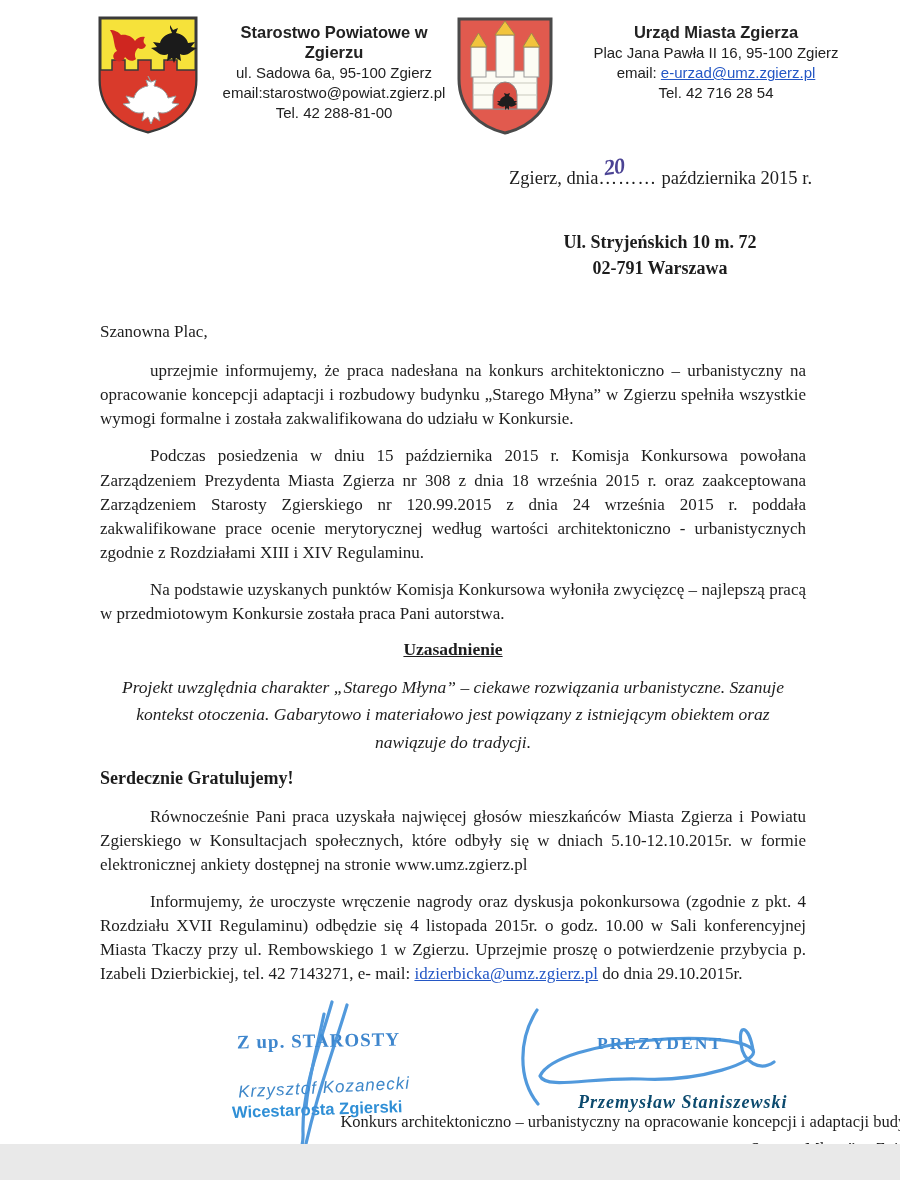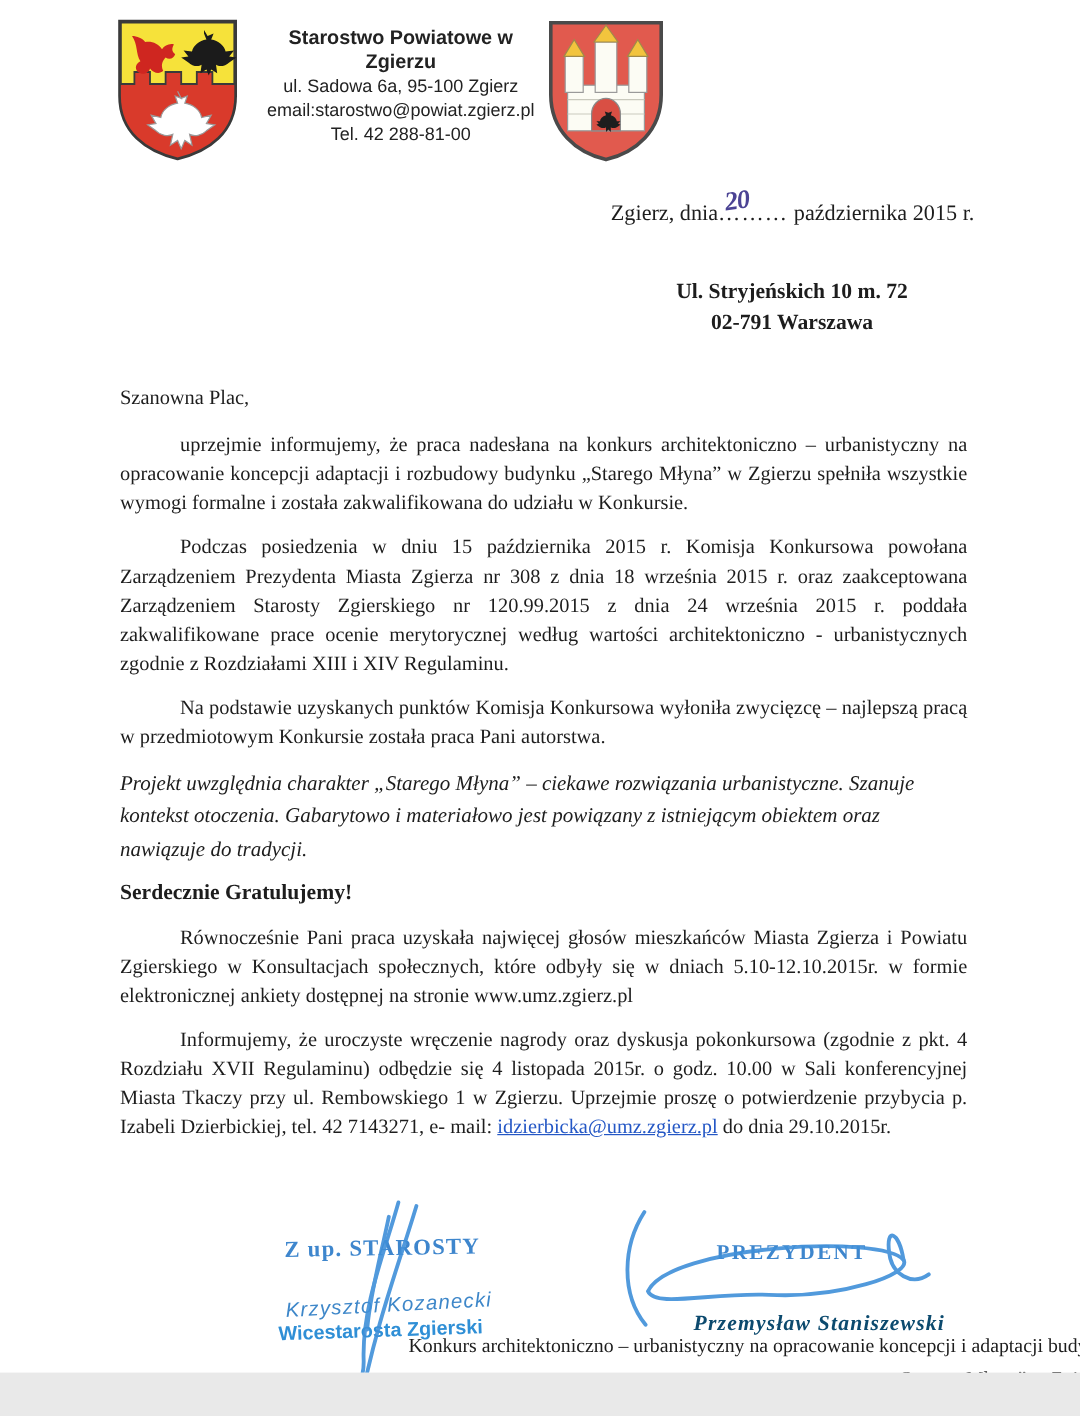--- a/index.html
+++ b/index.html
@@ -42,21 +42,21 @@
   .body-text{position:absolute; top:322px; left:100px; width:706px; font-size:17px;}
   .salutation{margin:0 0 17px 0;}
   .para{
     margin:0 0 13px 0; text-align:justify; text-indent:50px; line-height:1.42;
   }
   .heading-u{
     text-align:center; font-weight:bold; text-decoration:underline;
     font-size:17.5px; margin:6px 0 14px 0;
   }
   .justification{
-    text-align:left; font-style:italic; font-size:17.5px;
+    text-align:center; font-style:italic; font-size:17.5px;
     line-height:1.55; margin:0 0 12px 0;
   }
   .congrats{font-weight:bold; font-size:18px; margin:2px 0 16px 0;}
 
   
   .sig-area{position:absolute; top:1000px; left:0; width:900px; height:180px;}
   .sig-svg{position:absolute; inset:0; pointer-events:none;}
   .stamp{color:var(--stamp_blue,#2e7cc9); font-family:"Liberation Serif", serif;}
   .stamp-starosty{
     position:absolute; left:237px; top:30px; font-weight:bold; font-size:19px;
@@ -114,36 +114,43 @@
       <rect x="69" y="32" width="15" height="30" fill="#fcfcf4" stroke="#9a9a9a" stroke-width="1"></rect>
       <rect x="41" y="20" width="18" height="42" fill="#fcfcf4" stroke="#9a9a9a" stroke-width="1"></rect>
       <polygon points="15,32 23.5,18 32,32" fill="#f2c43d" stroke="#a08a4a" stroke-width="1"></polygon>
       <polygon points="40,20 50,6 60,20" fill="#f2c43d" stroke="#a08a4a" stroke-width="1"></polygon>
       <polygon points="68,32 76.5,18 85,32" fill="#f2c43d" stroke="#a08a4a" stroke-width="1"></polygon>
       <line x1="18" y1="68" x2="82" y2="68" stroke="#c9c9bd" stroke-width="1"></line>
       <line x1="18" y1="80" x2="82" y2="80" stroke="#c9c9bd" stroke-width="1"></line>
       <path d="M38,94 v-14 a12,13 0 0 1 24,0 v14 z" fill="#d94f44" stroke="#8a8a8a" stroke-width="1"></path>
       <path d="M50,76 l2,3 3,-1 -1,3 c3,1 5,3 5,5 l3,0 -2,2 2,1 -3,2 c-2,1 -4,1 -5,0 l0,4 -2,-2 -2,2 0,-4 c-1,1 -3,1 -5,0 l-3,-2 2,-1 -2,-2 3,0 c0,-2 2,-4 5,-5 l-1,-3 3,1 z" fill="#1e1e1e"></path>
     </svg>
+    <div class="lh-text">
+      <div class="lh-name">Urząd Miasta Zgierza</div>
+      <div>Plac Jana Pawła II 16, 95-100 Zgierz</div>
+      <div><span>email: </span><a class="link">e-urzad@umz.zgierz.pl</a></div>
+      <div>Tel. 42 716 28 54</div>
+    </div>
   </div>
 
   <div class="dateline">
     <span>Zgierz, dnia</span><span class="dots-wrap"><span class="dots">………</span><span class="handwritten-day">20</span></span><span> października 2015 r.</span>
   </div>
 
   <div class="addressee">
     <div>Ul. Stryjeńskich 10 m. 72</div>
     <div>02-791 Warszawa</div>
   </div>
 
   <main class="body-text">
     <p class="salutation">Szanowna Plac,</p>
     <p class="para">uprzejmie informujemy, że praca nadesłana na konkurs architektoniczno – urbanistyczny na opracowanie koncepcji adaptacji i rozbudowy budynku „Starego Młyna” w Zgierzu spełniła wszystkie wymogi formalne i została zakwalifikowana do udziału w Konkursie.</p>
     <p class="para">Podczas posiedzenia w dniu 15 października 2015 r. Komisja Konkursowa powołana Zarządzeniem Prezydenta Miasta Zgierza nr 308 z dnia 18 września 2015 r. oraz zaakceptowana Zarządzeniem Starosty Zgierskiego nr 120.99.2015 z dnia 24 września 2015 r. poddała zakwalifikowane prace ocenie merytorycznej według wartości architektoniczno - urbanistycznych zgodnie z Rozdziałami XIII i XIV Regulaminu.</p>
     <p class="para">Na podstawie uzyskanych punktów Komisja Konkursowa wyłoniła zwycięzcę – najlepszą pracą w przedmiotowym Konkursie została praca Pani autorstwa.</p>
+    <h3 class="heading-u">Uzasadnienie</h3>
     <p class="justification">Projekt uwzględnia charakter „Starego Młyna” – ciekawe rozwiązania urbanistyczne. Szanuje kontekst otoczenia. Gabarytowo i materiałowo jest powiązany z istniejącym obiektem oraz nawiązuje do tradycji.</p>
     <p class="congrats">Serdecznie Gratulujemy!</p>
     <p class="para">Równocześnie Pani praca uzyskała najwięcej głosów mieszkańców Miasta Zgierza i Powiatu Zgierskiego w Konsultacjach społecznych, które odbyły się w dniach 5.10-12.10.2015r. w formie elektronicznej ankiety dostępnej na stronie www.umz.zgierz.pl</p>
     <p class="para"><span>Informujemy, że uroczyste wręczenie nagrody oraz dyskusja pokonkursowa (zgodnie z pkt. 4 Rozdziału XVII Regulaminu) odbędzie się 4 listopada 2015r. o godz. 10.00 w Sali konferencyjnej Miasta Tkaczy przy ul. Rembowskiego 1 w Zgierzu. Uprzejmie proszę o potwierdzenie przybycia p. Izabeli Dzierbickiej, tel. 42 7143271, e- mail: </span><a class="link">idzierbicka@umz.zgierz.pl</a><span> do dnia 29.10.2015r.</span></p>
   </main>
 
   <div class="sig-area">
     <div class="stamp stamp-starosty">Z up. STAROSTY</div>
     <div class="sig-name-left">Krzysztof Kozanecki</div>
     <div class="sig-title-left">Wicestarosta Zgierski</div>

